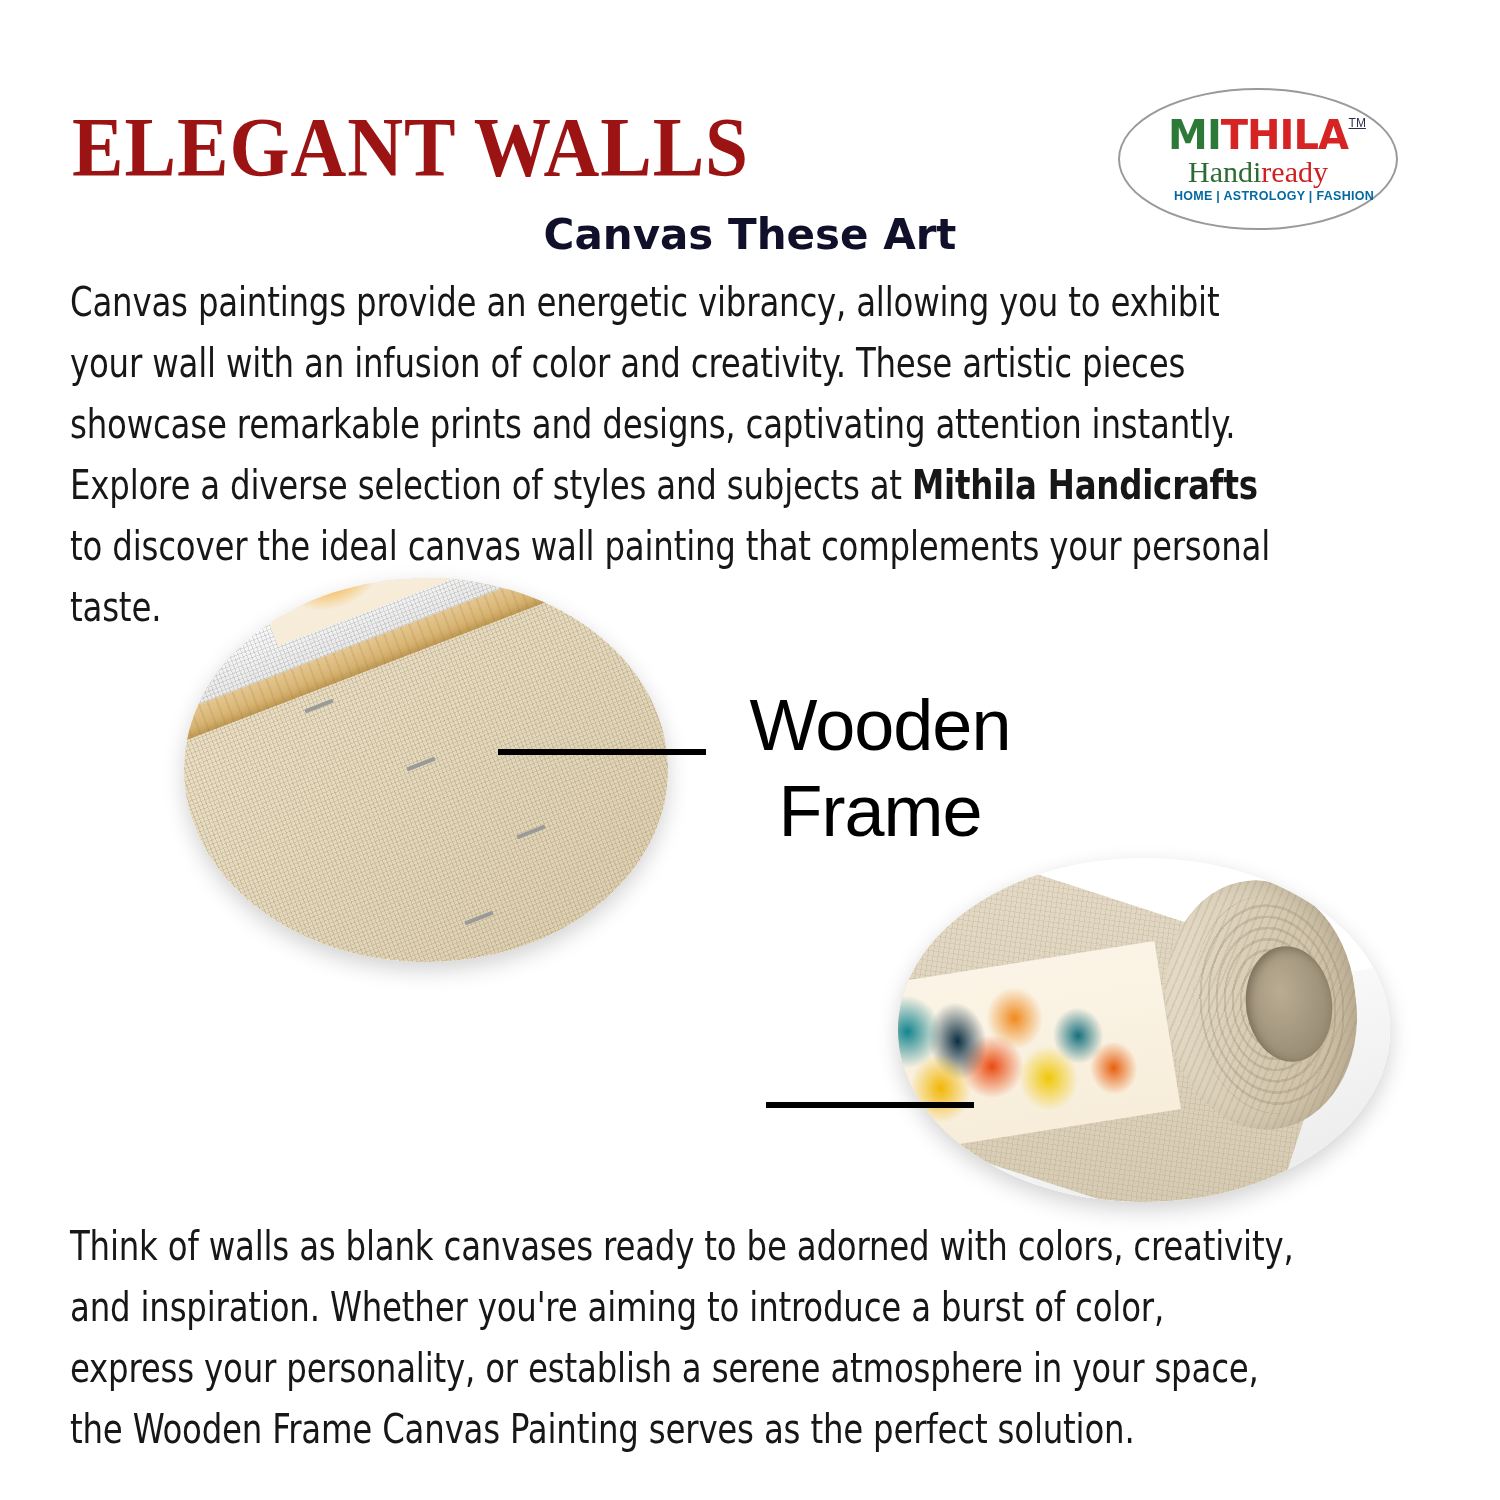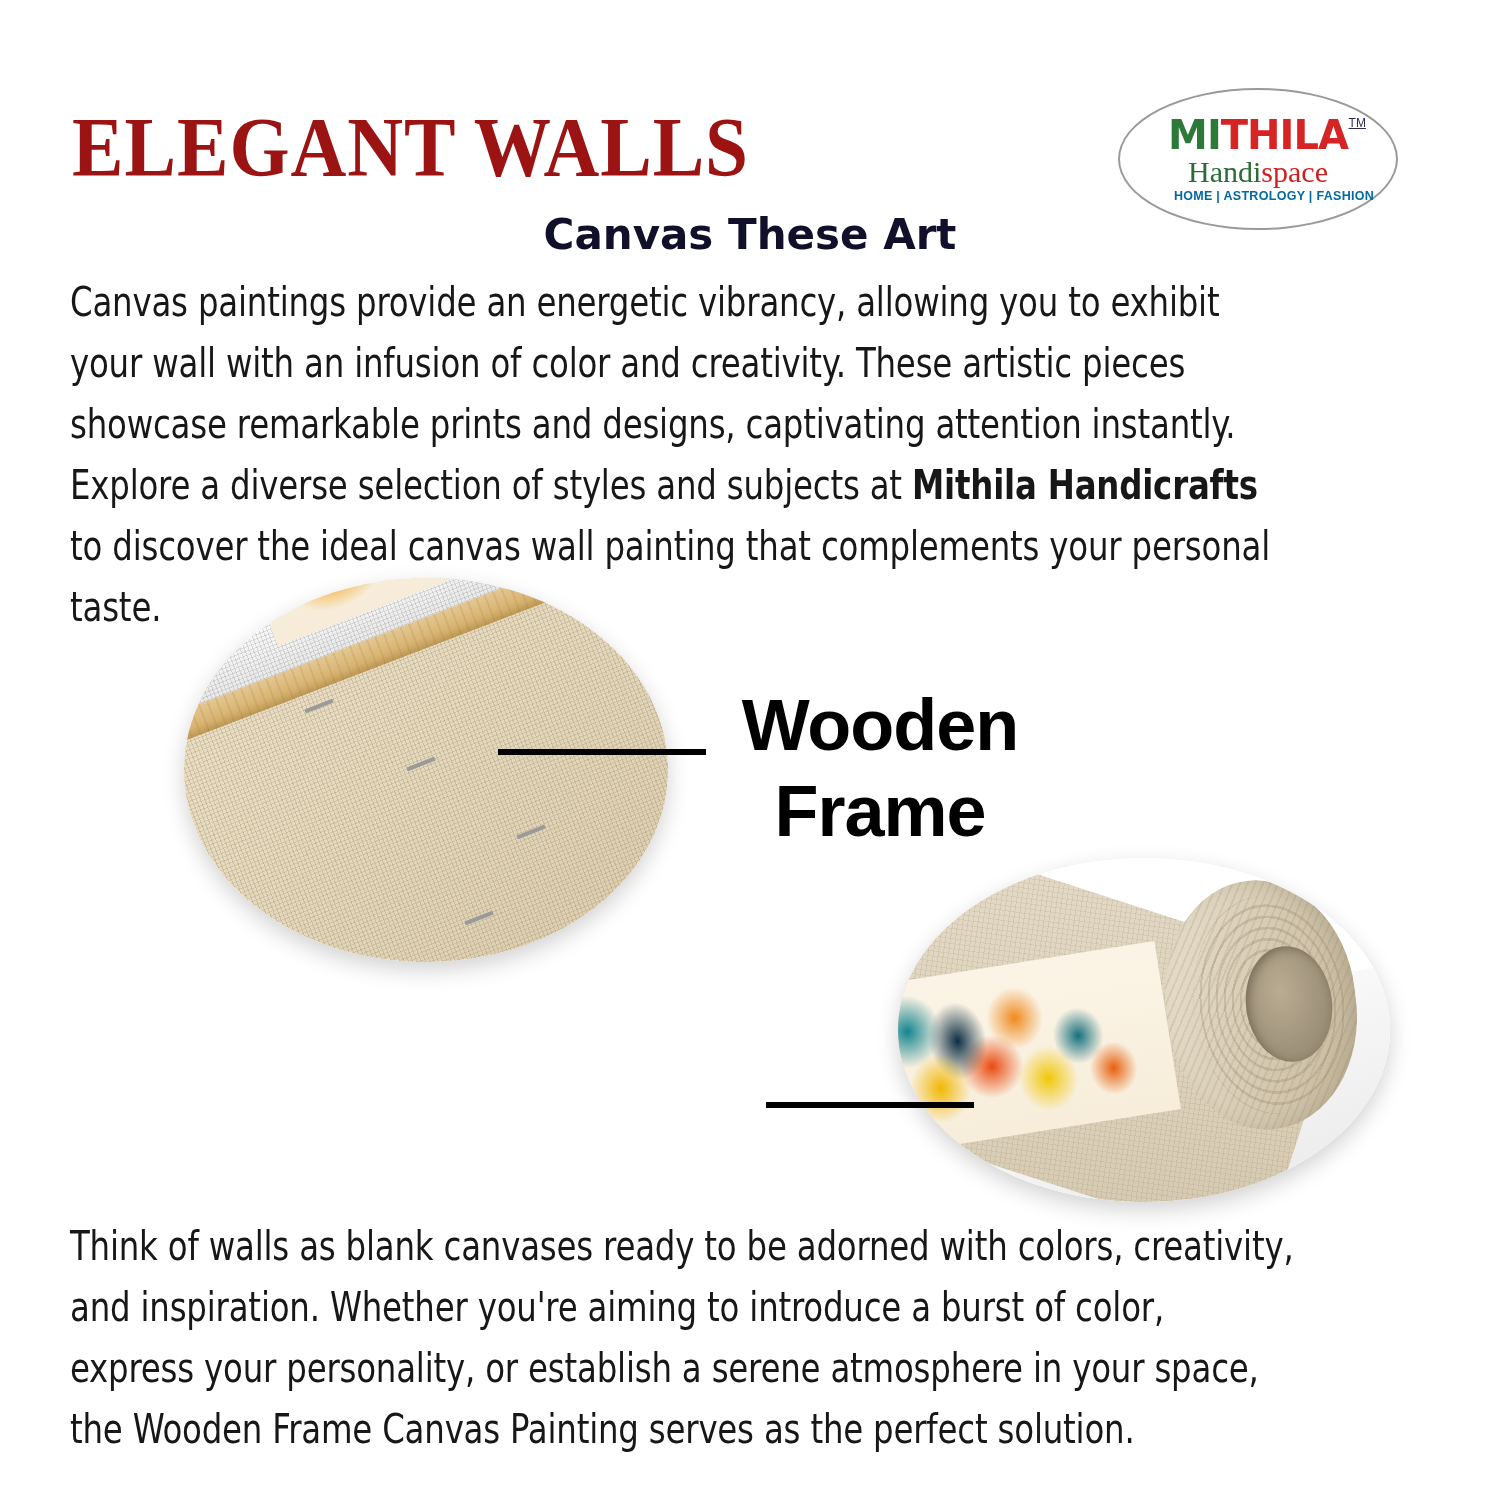--- a/index.html
+++ b/index.html
@@ -291,21 +291,21 @@
     box-shadow:inset 3px 3px 10px rgba(70,60,45,.45);
   }
 
   
   #label-wooden-frame {
     position:absolute;
     left:700px; top:682px;
     width:360px;
     text-align:center;
     font-family:"Liberation Sans","DejaVu Sans", sans-serif;
-    font-weight:700;
+    font-weight:400;
     font-size:72px;
     line-height:86px;
     color:#000000;
     letter-spacing:-1px;
   }
   #leader-wooden-frame {
     position:absolute;
     left:498px; top:749px;
     width:208px; height:6px;
     background:#000000;
@@ -339,21 +339,21 @@
   <div id="logo">
     <div id="logo-oval"></div>
     <div id="logo-inner">
 
       <div id="logo-mithila">
         <span class="logo-mi">MI</span><span class="logo-thila">THILA</span>
         <span id="logo-tm">TM</span>
       </div>
 
       <div id="logo-handicrafts">
-        <span class="logo-handi">Handi</span><span class="logo-crafts">space</span>
+        <span class="logo-handi">Handi</span><span class="logo-crafts">ready</span>
       </div>
 
       <div id="logo-tagline">HOME | ASTROLOGY | FASHION</div>
     </div>
   </div>
 
   <div id="subheading">Canvas These Art</div>
 
   <div id="paragraph-intro" class="body-copy">
     <span>Canvas paintings provide an energetic vibrancy, allowing you to exhibit your wall with an infusion of color and creativity. These artistic pieces showcase remarkable prints and designs, captivating attention instantly. Explore a diverse selection of styles and subjects at </span><span class="emph">Mithila Handicrafts</span><span> to discover the ideal canvas wall painting that complements your personal taste.</span>

